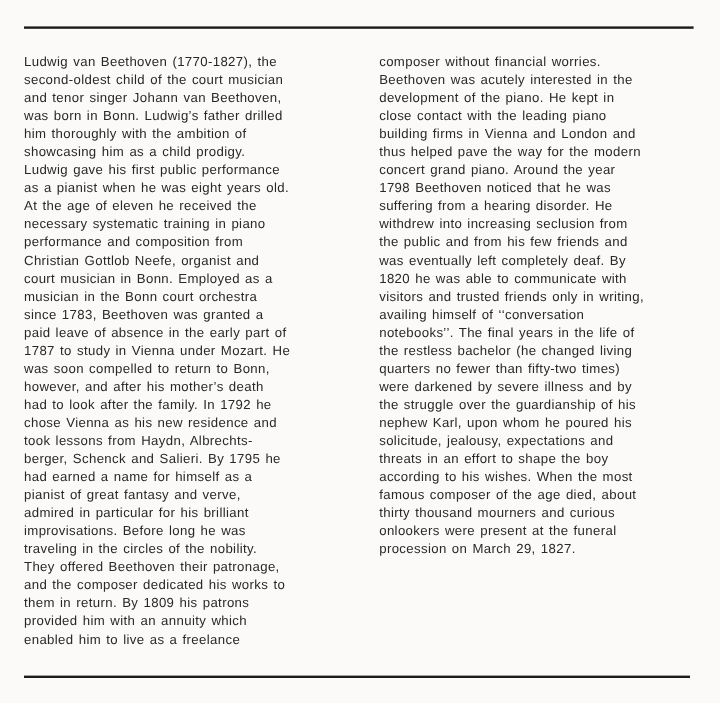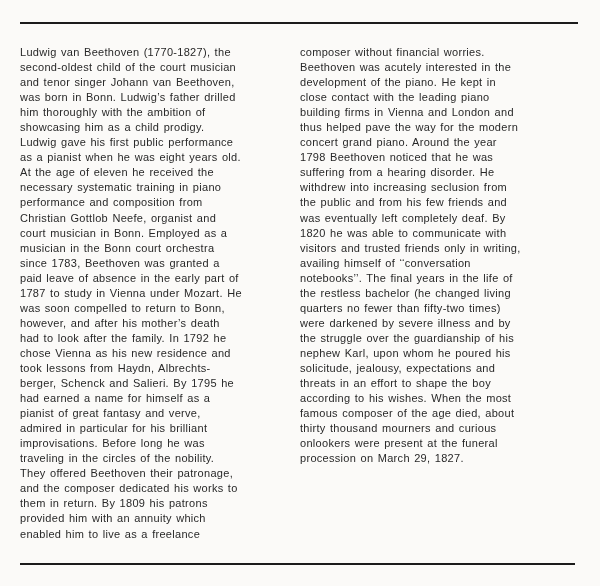--- a/index.html
+++ b/index.html
@@ -35,21 +35,21 @@
     top: 45px;
     white-space: pre;
     font-size: 11px;
     line-height: 15.05px;
     letter-spacing: 0.3px;
     word-spacing: 1px;
     color: #282828;
     font-weight: 400;
   }
   .col-left  { left: 20px;  width: 290px; }
-  .col-right { left: 300px; width: 285px; }
+  .col-right { left: 316px; width: 285px; }
 </style>
 </head>
 <body>
 
 <div class="page">
   <div class="rule rule-top"></div>
 
   <div class="text-col col-left">Ludwig van Beethoven (1770-1827), the
 second-oldest child of the court musician
 and tenor singer Johann van Beethoven,

